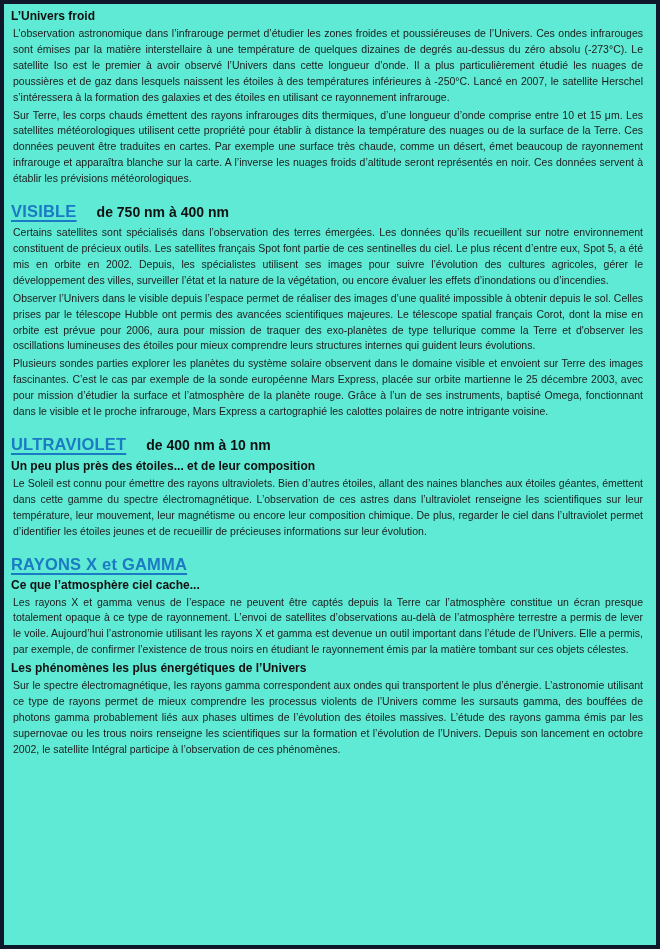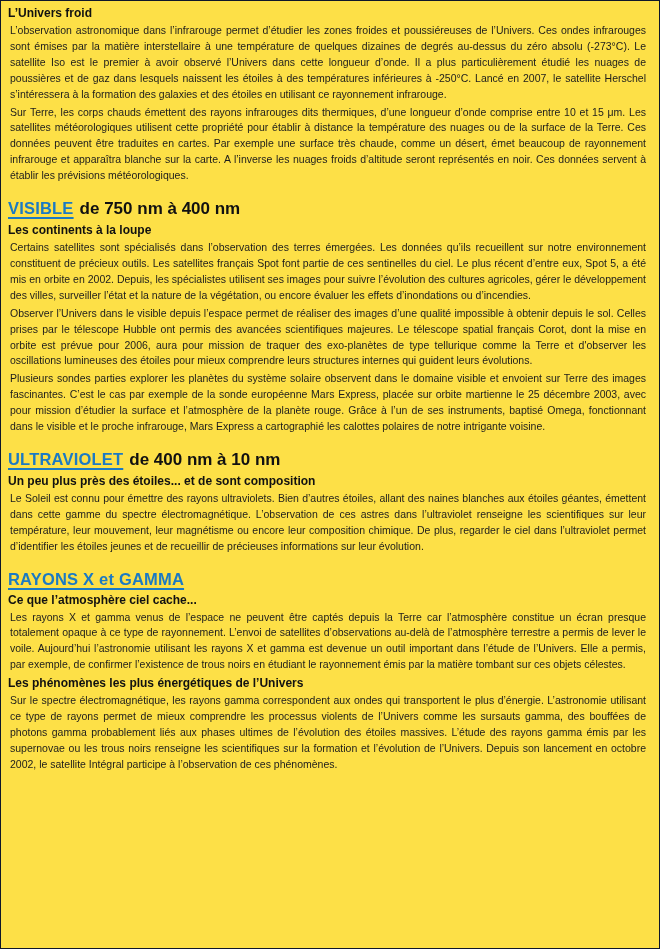--- a/index.html
+++ b/index.html
@@ -4,22 +4,22 @@
 <style>
   html, body {
     margin: 0;
     padding: 0;
     background: #ffffff;
   }
   .page {
     width: 660px;
     height: 949px;
     box-sizing: border-box;
-    border: 1px solid #0f172a;
-    background: #fde047;
+    border: 4px solid #0f172a;
+    background: #5eead4;
     padding: 4px 11px 4px 7px;
     overflow: hidden;
     font-family: "Liberation Sans", "DejaVu Sans", sans-serif;
     color: #1a1a1a;
   }
   .sub-heading {
     font-size: 12px;
     font-weight: bold;
     line-height: 16px;
     margin: 0;
@@ -41,53 +41,52 @@
     font-size: 16.5px;
     font-weight: bold;
     color: #1b7ac4;
     text-decoration: underline;
     text-decoration-thickness: 2px;
     text-underline-offset: 3px;
     letter-spacing: 0.2px;
     text-align: center;
   }
   .band-range {
-    font-size: 17px;
+    font-size: 14px;
     font-weight: bold;
     color: #111111;
-    margin-left: 6px;
+    margin-left: 20px;
   }
   section { display: block; }
 </style>
 </head>
 <body>
 
 <div class="page">
 
   <section>
     <h3 class="sub-heading">L’Univers froid</h3>
     <p class="body-para">L’observation astronomique dans l’infrarouge permet d’étudier les zones froides et poussiéreuses de l’Univers. Ces ondes infrarouges sont émises par la matière interstellaire à une température de quelques dizaines de degrés au-dessus du zéro absolu (-273°C). Le satellite Iso est le premier à avoir observé l’Univers dans cette longueur d’onde. Il a plus particulièrement étudié les nuages de poussières et de gaz dans lesquels naissent les étoiles à des températures inférieures à -250°C. Lancé en 2007, le satellite Herschel s’intéressera à la formation des galaxies et des étoiles en utilisant ce rayonnement infrarouge.</p>
     <p class="body-para">Sur Terre, les corps chauds émettent des rayons infrarouges dits thermiques, d’une longueur d’onde comprise entre 10 et 15 μm. Les satellites météorologiques utilisent cette propriété pour établir à distance la température des nuages ou de la surface de la Terre. Ces données peuvent être traduites en cartes. Par exemple une surface très chaude, comme un désert, émet beaucoup de rayonnement infrarouge et apparaîtra blanche sur la carte. A l’inverse les nuages froids d’altitude seront représentés en noir. Ces données servent à établir les prévisions météorologiques.</p>
   </section>
 
   <section>
     <h2 class="band-heading">
       <span class="band-title">VISIBLE</span><span class="band-range">de 750 nm à 400 nm</span>
     </h2>
-    <h3 class="sub-heading">Les continents à la loupe</h3>
     <p class="body-para">Certains satellites sont spécialisés dans l’observation des terres émergées. Les données qu’ils recueillent sur notre environnement constituent de précieux outils. Les satellites français Spot font partie de ces sentinelles du ciel. Le plus récent d’entre eux, Spot 5, a été mis en orbite en 2002. Depuis, les spécialistes utilisent ses images pour suivre l’évolution des cultures agricoles, gérer le développement des villes, surveiller l’état et la nature de la végétation, ou encore évaluer les effets d’inondations ou d’incendies.</p>
     <p class="body-para">Observer l’Univers dans le visible depuis l’espace permet de réaliser des images d’une qualité impossible à obtenir depuis le sol. Celles prises par le télescope Hubble ont permis des avancées scientifiques majeures. Le télescope spatial français Corot, dont la mise en orbite est prévue pour 2006, aura pour mission de traquer des exo-planètes de type tellurique comme la Terre et d'observer les oscillations lumineuses des étoiles pour mieux comprendre leurs structures internes qui guident leurs évolutions.</p>
     <p class="body-para">Plusieurs sondes parties explorer les planètes du système solaire observent dans le domaine visible et envoient sur Terre des images fascinantes. C’est le cas par exemple de la sonde européenne Mars Express, placée sur orbite martienne le 25 décembre 2003, avec pour mission d’étudier la surface et l’atmosphère de la planète rouge. Grâce à l’un de ses instruments, baptisé Omega, fonctionnant dans le visible et le proche infrarouge, Mars Express a cartographié les calottes polaires de notre intrigante voisine.</p>
   </section>
 
   <section>
     <h2 class="band-heading">
       <span class="band-title">ULTRAVIOLET</span><span class="band-range">de 400 nm à 10 nm</span>
     </h2>
-    <h3 class="sub-heading">Un peu plus près des étoiles... et de sont composition</h3>
+    <h3 class="sub-heading">Un peu plus près des étoiles... et de leur composition</h3>
     <p class="body-para">Le Soleil est connu pour émettre des rayons ultraviolets. Bien d’autres étoiles, allant des naines blanches aux étoiles géantes, émettent dans cette gamme du spectre électromagnétique. L’observation de ces astres dans l’ultraviolet renseigne les scientifiques sur leur température, leur mouvement, leur magnétisme ou encore leur composition chimique. De plus, regarder le ciel dans l’ultraviolet permet d’identifier les étoiles jeunes et de recueillir de précieuses informations sur leur évolution.</p>
   </section>
 
   <section>
     <h2 class="band-heading">
       <span class="band-title">RAYONS X et GAMMA</span>
     </h2>
     <h3 class="sub-heading">Ce que l’atmosphère ciel cache...</h3>
     <p class="body-para">Les rayons X et gamma venus de l’espace ne peuvent être captés depuis la Terre car l’atmosphère constitue un écran presque totalement opaque à ce type de rayonnement. L’envoi de satellites d’observations au-delà de l’atmosphère terrestre a permis de lever le voile. Aujourd’hui l’astronomie utilisant les rayons X et gamma est devenue un outil important dans l’étude de l’Univers. Elle a permis, par exemple, de confirmer l’existence de trous noirs en étudiant le rayonnement émis par la matière tombant sur ces objets célestes.</p>
     <h3 class="sub-heading">Les phénomènes les plus énergétiques de l’Univers</h3>

